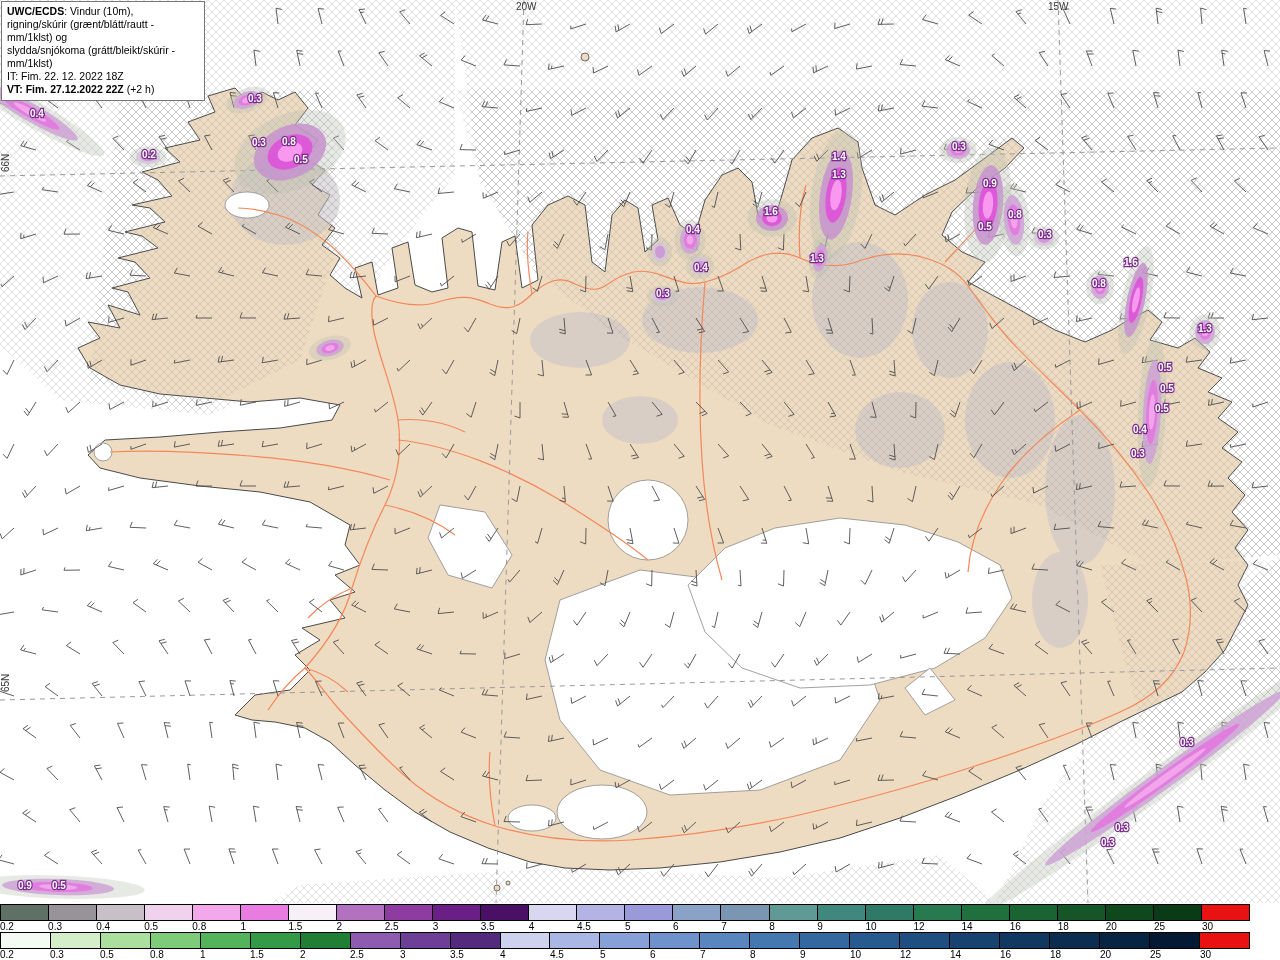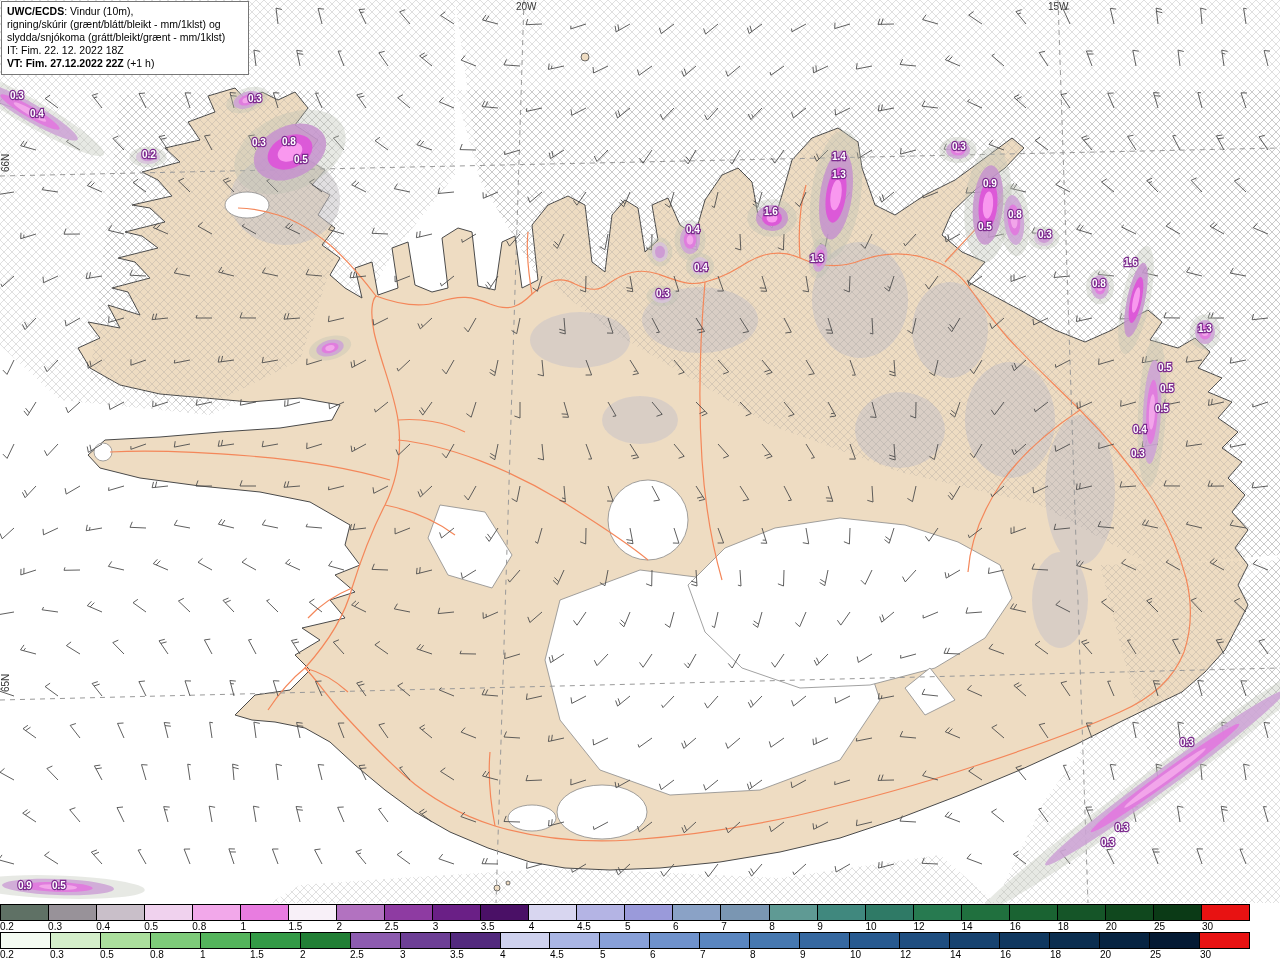--- a/index.html
+++ b/index.html
@@ -1,20 +1,20 @@
 <!DOCTYPE html>
 <html><head>
 <meta charset="utf-8">
 <style>
   html,body{margin:0;padding:0;background:#fff;}
   .page{position:relative;width:1280px;height:960px;background:#ffffff;overflow:hidden;
         font-family:"Liberation Sans",sans-serif;}
   .map-wrap{position:absolute;left:0;top:0;width:1280px;height:904px;}
   svg{display:block;}
-  .legend-box{position:absolute;left:1px;top:1px;width:248px;background:#ffffff;
+  .legend-box{position:absolute;left:1px;top:1px;width:204px;background:#ffffff;
       border:1px solid #777;padding:3px 5px 4px 5px;font-size:10.5px;line-height:13px;
       color:#000;z-index:6;box-sizing:border-box;}
   .legend-box .b{font-weight:bold;}
   .colorbars{position:absolute;left:0;bottom:0;width:1280px;height:56px;background:#fff;z-index:6;}
   .cb-cells{display:flex;width:1250px;height:17px;border:1px solid #000;box-sizing:border-box;}
   .cb-cell{flex:1;border-right:1px solid #000;}
   .cb-cell:last-child{border-right:none;}
   .cb-labels{display:flex;width:1250px;height:11px;}
   .cb-label{flex:1;font-size:10px;line-height:11px;color:#000;text-align:left;overflow:visible;white-space:nowrap;}
 </style>
@@ -230,25 +230,25 @@
           <text x="18" y="889" font-size="10" font-weight="bold" fill="#ffffff" stroke="#7c2a8e" stroke-width="2.4" paint-order="stroke">0.9</text>
           <text x="52" y="889" font-size="10" font-weight="bold" fill="#ffffff" stroke="#7c2a8e" stroke-width="2.4" paint-order="stroke">0.5</text>
         </g>
     </svg>
   </div>
 
   <div class="legend-box">
     <div>
       <span class="b">UWC/ECDS</span><span>: Vindur (10m),</span>
     </div>
-    <div>rigning/skúrir (grænt/blátt/bleikt - mm/1klst) og</div>
-    <div>slydda/snjókoma (grátt/bleikt/grænt - mm/1klst)</div>
+    <div>rigning/skúrir (grænt/blátt/rautt - mm/1klst) og</div>
+    <div>slydda/snjókoma (grátt/bleikt/skúrir - mm/1klst)</div>
     <div>IT: Fim. 22. 12. 2022 18Z</div>
     <div>
-      <span class="b">VT: Fim. 27.12.2022 22Z</span><span> (+1 h)</span>
+      <span class="b">VT: Fim. 27.12.2022 22Z</span><span> (+2 h)</span>
     </div>
   </div>
 
   <div class="colorbars">
     <div>
       <div class="cb-cells" id="cb-top-cells">
           <div class="cb-cell" style="background: rgb(95, 113, 101);"></div>
           <div class="cb-cell" style="background: rgb(152, 146, 153);"></div>
           <div class="cb-cell" style="background: rgb(201, 191, 201);"></div>
           <div class="cb-cell" style="background: rgb(240, 210, 238);"></div>

